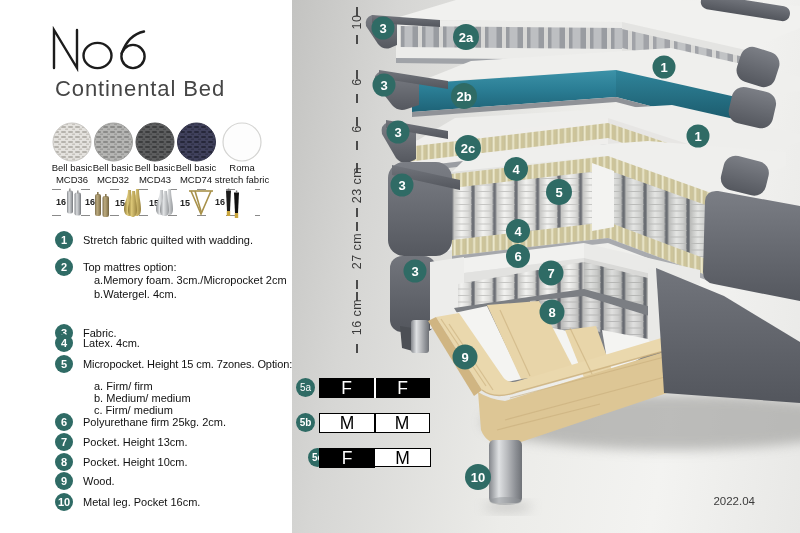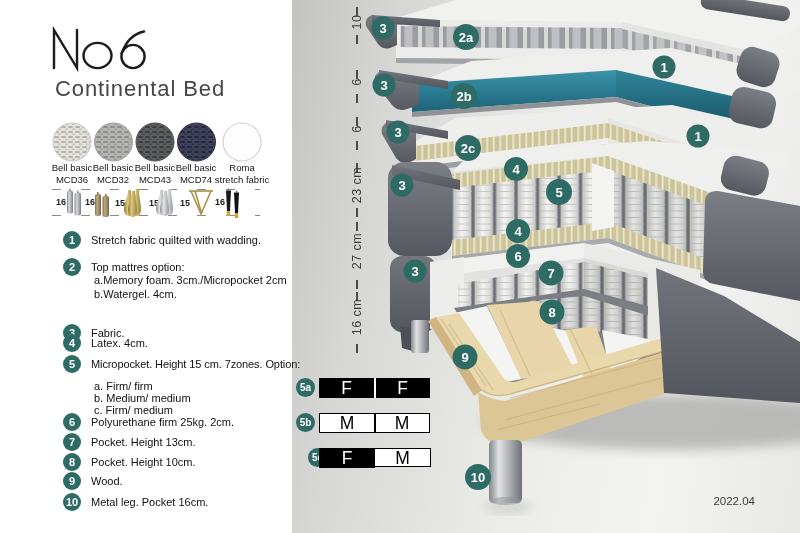--- a/index.html
+++ b/index.html
@@ -1,19 +1,19 @@
 <!DOCTYPE html>
 <html><head>
 <meta charset="utf-8">
 <style>
   html,body{margin:0;padding:0;}
   #page{position:relative;width:800px;height:533px;overflow:hidden;background:#ffffff;
         font-family:"Liberation Sans",sans-serif;}
   .abs{position:absolute;}
-  .li{position:absolute;left:55px;height:18px;line-height:18px;white-space:nowrap;margin-left:8px;}
+  .li{position:absolute;left:55px;height:18px;line-height:18px;white-space:nowrap;}
   .li .num{display:inline-block;width:18px;height:18px;border-radius:50%;background:#2f6b65;
            color:#fff;font-size:11px;font-weight:bold;text-align:center;line-height:18px;
            vertical-align:top;}
   .li .t{display:inline-block;margin-left:10px;font-size:11px;color:#111;vertical-align:top;}
   .sub{position:absolute;left:94px;font-size:11px;color:#111;white-space:nowrap;line-height:13px;}
   .dim{position:absolute;width:70px;text-align:center;font-size:12.5px;color:#3a3a3a;
        transform:rotate(-90deg);letter-spacing:.5px;}
   .tick{position:absolute;width:2px;height:9px;background:#4a4a4a;left:356px;}
   .swlab{position:absolute;width:70px;text-align:center;font-size:9.5px;line-height:11.5px;color:#151515;}
 </style>
@@ -447,21 +447,21 @@
   <div class="dim" style="left:322px;top:75px;">6</div>
 
   <div class="dim" style="left:322px;top:122px;">6</div>
 
   <div class="dim" style="left:322px;top:178px;">23 cm</div>
 
   <div class="dim" style="left:322px;top:244px;">27 cm</div>
 
   <div class="dim" style="left:322px;top:310px;">16 cm</div>
 
-  <div class="abs" style="left:296px;top:377.5px;width:19px;height:19px;border-radius:50%;background:#2f6b65;color:#fff;font-size:10px;font-weight:bold;text-align:center;line-height:19px;">5a</div>
+  <div class="abs" style="left:296px;top:377.5px;width:19px;height:19px;border-radius:50%;background:#2f6b65;color:#fff;font-size:10px;font-weight:normal;text-align:center;line-height:19px;">5a</div>
   <div class="abs" style="left:319px;top:378px;width:111px;height:20px;background:#000;">
     <span style="position:absolute;left:0;width:55px;text-align:center;color:#fff;font-size:17.5px;line-height:20px;">F</span>
     <span style="position:absolute;left:55px;width:2px;height:20px;background:#fff;"></span>
     <span style="position:absolute;left:56px;width:55px;text-align:center;color:#fff;font-size:17.5px;line-height:20px;">F</span>
   </div>
 
   <div class="abs" style="left:296px;top:412.5px;width:19px;height:19px;border-radius:50%;background:#2f6b65;color:#fff;font-size:10px;font-weight:bold;text-align:center;line-height:19px;">5b</div>
   <div class="abs" style="left:319px;top:413px;width:109px;height:18px;background:#fff;border:1.5px solid #000;">
     <span style="position:absolute;left:0;width:54px;text-align:center;color:#000;font-size:17.5px;line-height:18px;">M</span>
     <span style="position:absolute;left:54px;width:1.5px;height:18px;background:#000;"></span>

